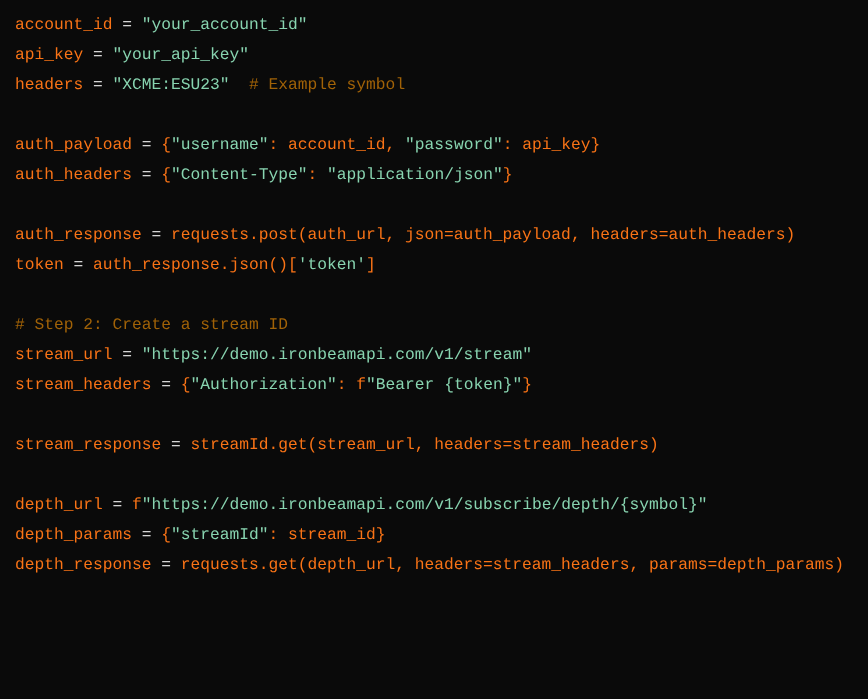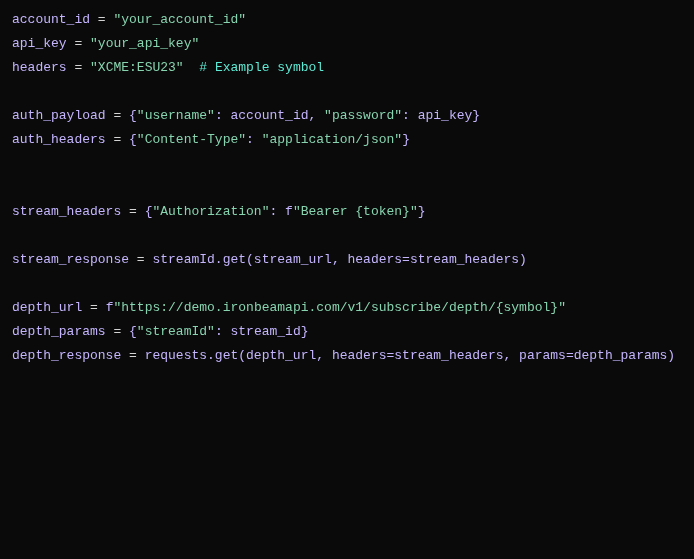--- a/index.html
+++ b/index.html
@@ -11,37 +11,41 @@
     padding: 8px 12px;
     color: #d4d4d4;
     width: 694px;
     height: 559px;
     overflow: hidden;
   }
   .code-line {
     white-space: pre;
     height: 24px;
   }
-  .variable { color: #c4b5fd; font-family: Liberation Mono, monospace; }
+  .variable { color: #f97316; font-family: Liberation Mono, monospace; }
   .operator { color: #d4d4d4; }
   .string { color: #88d4b0; }
-  .comment { color: #5eead4; }
+  .comment { color: #a16207; }
 </style>
 </head>
 <body>
 
 <div id="code-container">
     <div class="code-line"><span class="variable">account_id</span><span class="variable"> </span><span class="operator">=</span><span class="variable"> </span><span class="string">"your_account_id"</span></div>
     <div class="code-line"><span class="variable">api_key</span><span class="variable"> </span><span class="operator">=</span><span class="variable"> </span><span class="string">"your_api_key"</span></div>
     <div class="code-line"><span class="variable">headers</span><span class="variable"> </span><span class="operator">=</span><span class="variable"> </span><span class="string">"XCME:ESU23"</span><span class="variable">  </span><span class="comment"># Example symbol</span></div>
     <div class="code-line">&nbsp;</div>
     <div class="code-line"><span class="variable">auth_payload</span><span class="variable"> </span><span class="operator">=</span><span class="variable"> {</span><span class="string">"username"</span><span class="variable">: account_id, </span><span class="string">"password"</span><span class="variable">: api_key}</span></div>
     <div class="code-line"><span class="variable">auth_headers</span><span class="variable"> </span><span class="operator">=</span><span class="variable"> {</span><span class="string">"Content-Type"</span><span class="variable">: </span><span class="string">"application/json"</span><span class="variable">}</span></div>
     <div class="code-line">&nbsp;</div>
+    <div class="code-line"><span class="variable">auth_response</span><span class="variable"> </span><span class="operator">=</span><span class="variable"> requests.post(auth_url, json=auth_payload, headers=auth_headers)</span></div>
+    <div class="code-line"><span class="variable">token</span><span class="variable"> </span><span class="operator">=</span><span class="variable"> auth_response.json()[</span><span class="string">'token'</span><span class="variable">]</span></div>
     <div class="code-line">&nbsp;</div>
+    <div class="code-line"><span class="comment"># Step 2: Create a stream ID</span></div>
+    <div class="code-line"><span class="variable">stream_url</span><span class="variable"> </span><span class="operator">=</span><span class="variable"> </span><span class="string">"https://demo.ironbeamapi.com/v1/stream"</span></div>
     <div class="code-line"><span class="variable">stream_headers</span><span class="variable"> </span><span class="operator">=</span><span class="variable"> {</span><span class="string">"Authorization"</span><span class="variable">: f</span><span class="string">"Bearer {token}"</span><span class="variable">}</span></div>
     <div class="code-line">&nbsp;</div>
     <div class="code-line"><span class="variable">stream_response</span><span class="variable"> </span><span class="operator">=</span><span class="variable"> streamId.get(stream_url, headers=stream_headers)</span></div>
     <div class="code-line">&nbsp;</div>
     <div class="code-line"><span class="variable">depth_url</span><span class="variable"> </span><span class="operator">=</span><span class="variable"> f</span><span class="string">"https://demo.ironbeamapi.com/v1/subscribe/depth/{symbol}"</span></div>
     <div class="code-line"><span class="variable">depth_params</span><span class="variable"> </span><span class="operator">=</span><span class="variable"> {</span><span class="string">"streamId"</span><span class="variable">: stream_id}</span></div>
     <div class="code-line"><span class="variable">depth_response</span><span class="variable"> </span><span class="operator">=</span><span class="variable"> requests.get(depth_url, headers=stream_headers, params=depth_params)</span></div>
   </div>
 
 </body></html>

